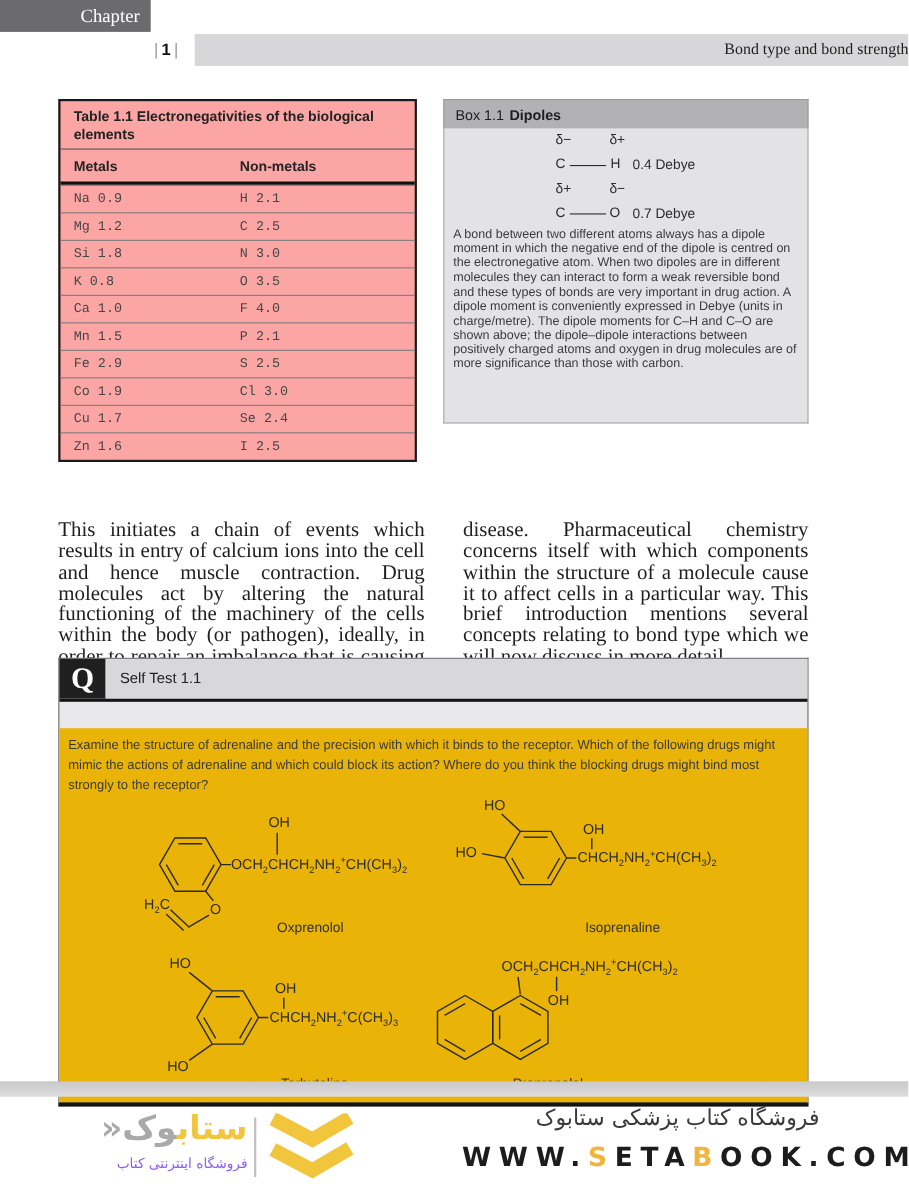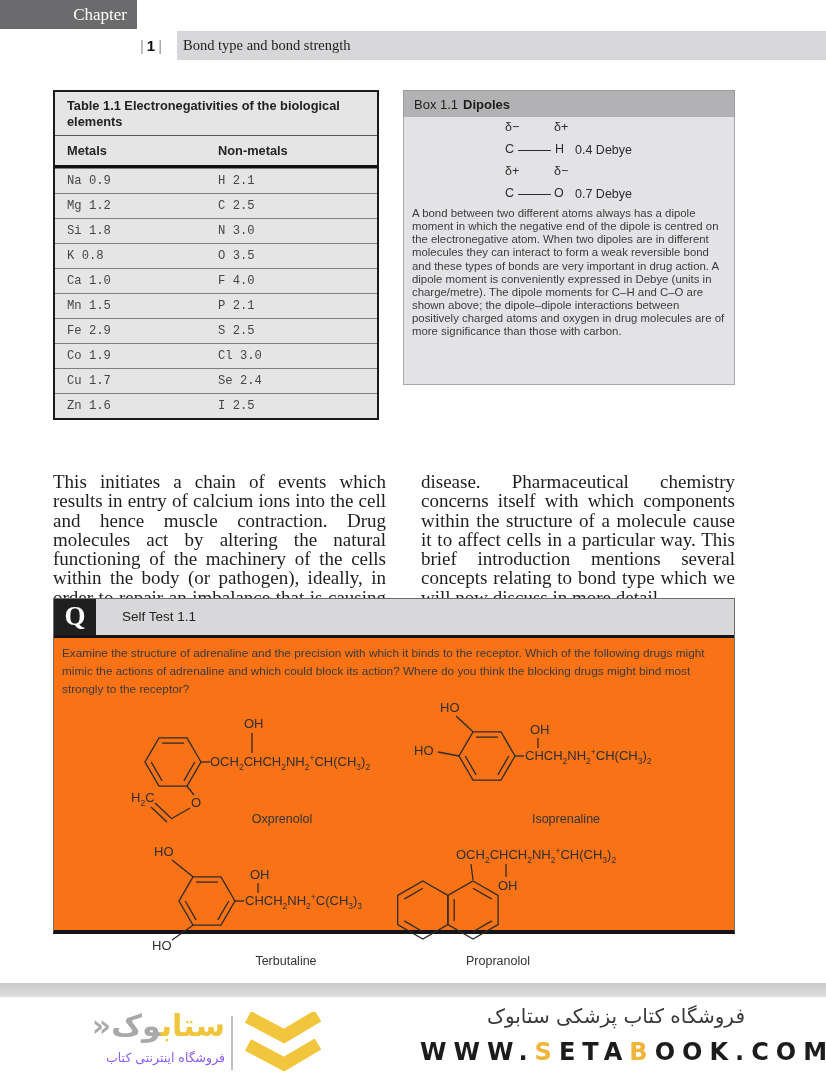--- a/index.html
+++ b/index.html
@@ -9,24 +9,24 @@
   sub{font-size:8.5px;line-height:0;}
   sup{font-size:8.5px;line-height:0;}
 
   
   #chapter-box{left:0;top:31;width:137px;height:29px;background:#6b6b6d;color:#fff;
     font-family:"Liberation Serif",serif;font-size:17px;line-height:29px;text-align:right;padding-right:10px;box-sizing:border-box;}
   #chapter-num{left:125px;top:31px;width:52px;height:29px;line-height:29px;text-align:center;font-size:15px;}
   #chapter-num .pipe{color:#9a9a9a;font-weight:400;padding:0 3px;}
   #chapter-num .num{font-weight:bold;color:#111;}
   #chapter-title{left:177px;top:31px;width:649px;height:29px;background:#d7d7d9;
-    font-family:"Liberation Serif",serif;font-size:14.5px;line-height:29px;padding-left:6px;box-sizing:border-box;color:#1e1e1e;}
-
-  
-  #table11{left:53px;top:90px;width:326px;border:2px solid #1a1a1a;background:#e5e5e5;box-sizing:border-box;}
+    font-family:"Liberation Serif",serif;font-size:14.5px;line-height:29px;padding-left:6px;box-sizing:border-box;color:#1e1e1e;text-align:right;}
+
+  
+  #table11{left:53px;top:90px;width:326px;border:2px solid #1a1a1a;background:#fca5a5;box-sizing:border-box;}
   #table11 .t-title{padding:6px 12px 5px 12px;font-size:12.8px;font-weight:bold;line-height:16px;color:#222;border-bottom:1px solid #555;}
   #table11 .t-head{display:flex;padding:7px 12px;font-size:12.8px;font-weight:bold;color:#242424;border-bottom:3px solid #111;}
   #table11 .t-row{display:flex;padding:5px 12px;font-size:12.2px;color:#464646;border-top:1px solid #7d7d7d;font-family:Liberation Mono, monospace;}
   #table11 .t-row:first-of-type{border-top:none;}
   .t-col1{width:151px;flex:0 0 151px;}
   .t-col2{flex:1;}
 
   
   #box11{left:403px;top:90px;width:332px;box-sizing:border-box;}
   #box11 .box-header{height:27px;line-height:27px;background:#b2b2b4;padding-left:10px;font-size:13px;color:#1d1d1d;border:1px solid #9b9b9d;border-bottom:none;box-sizing:border-box;}
@@ -39,22 +39,22 @@
   
   .bodycol{top:472px;font-family:"Liberation Serif",serif;font-size:19px;line-height:19.3px;color:#1e1e1e;text-align:justify;}
   #col-left{left:53px;width:333px;text-align-last:justify;}
   #col-right{left:421px;width:314px;}
 
   
   #selftest{left:53px;top:598px;width:682px;border:1px solid #6e6e6e;border-bottom:4px solid #141414;box-sizing:border-box;background:#e9e9eb;}
   #st-header{display:flex;height:36px;border-bottom:3px solid #141414;}
   #q-tile{width:42px;height:36px;background:#1f1f1f;color:#fff;font-family:"Liberation Serif",serif;
     font-weight:bold;font-size:27px;line-height:34px;text-align:center;}
-  #st-bar{flex:1;background:#d8d8da;line-height:36px;padding-left:26px;font-size:13.5px;color:#222;}
-  #st-body{position:relative;height:292px;background:#f97316;}
+  #st-bar{flex:1;background:#d8d8da;line-height:36px;padding-left:13px;font-size:13.5px;color:#222;}
+  #st-body{position:relative;height:340px;background:#eab308;margin-top:24px;}
   #st-question{position:absolute;left:8px;top:6px;width:664px;font-size:11.8px;line-height:18px;color:#3a3a3a;}
   #chem-svg{position:absolute;left:0;top:0;}
   .chem{position:absolute;font-size:13px;color:#2e2e2e;white-space:nowrap;}
   .chem-name{position:absolute;font-size:12.5px;color:#333;width:120px;text-align:center;}
 
   
   #footer-band{left:0;top:983px;width:826px;height:14px;background:linear-gradient(#c9c9cb,#dededf);}
   #logo-mark-svg{left:244px;top:1012px;}
   #logo-divider{left:231px;top:1016px;width:2px;height:54px;background:#bfbfbf;}
   #logo-wordmark{left:55px;top:1006px;width:170px;direction:rtl;text-align:right;

